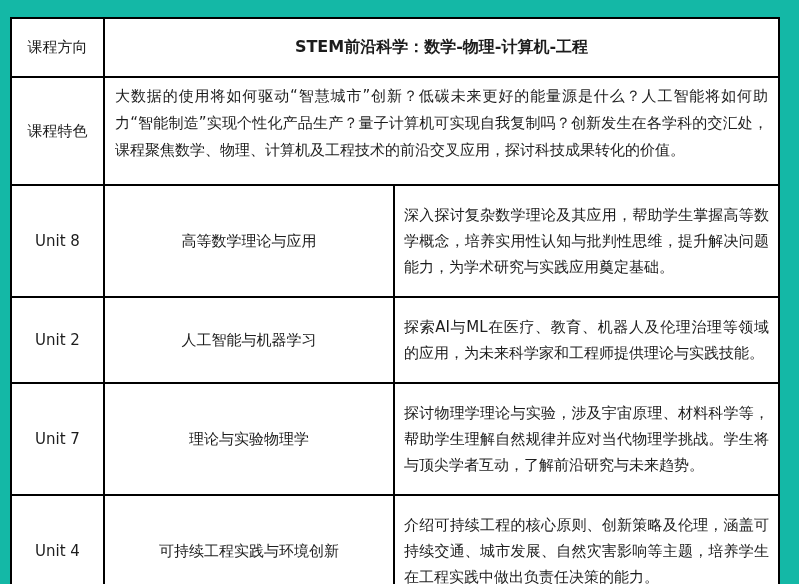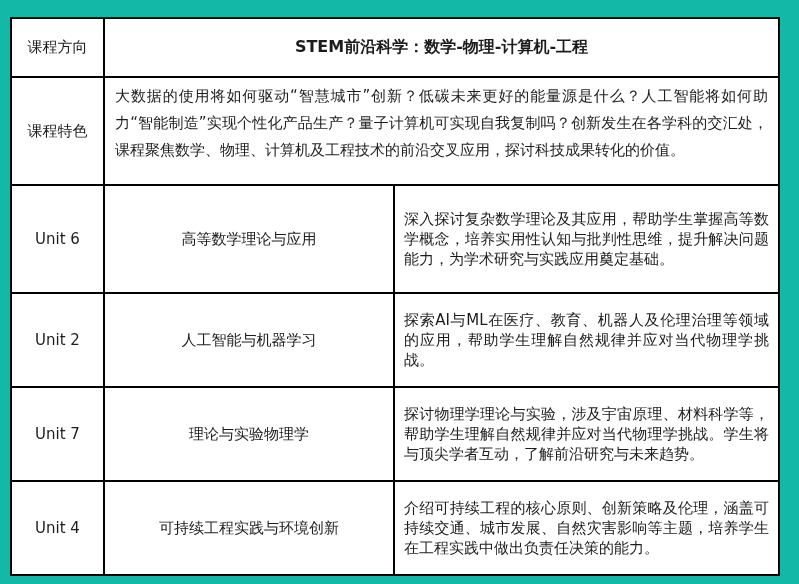--- a/index.html
+++ b/index.html
@@ -46,21 +46,21 @@
     line-height: 27px;
   }
   .topic-cell {
     text-align: center;
     padding: 16px 6px;
   }
   .summary-cell {
     text-align: justify;
     text-justify: inter-ideograph;
     padding: 16px 9px;
-    line-height: 20px;
+    line-height: 26px;
   }
   .header-cell {
     text-align: center;
     padding: 2px 4px;
   }
 </style>
 </head>
 <body>
 
 <div class="page">
@@ -77,29 +77,29 @@
       <td colspan="2" class="title-cell">STEM前沿科学：数学-物理-计算机-工程</td>
     </tr>
 
     <tr style="height:107px">
       <td class="label-cell">课程特色</td>
       <td colspan="2" class="para-cell">大数据的使用将如何驱动“智慧城市”创新？低碳未来更好的能量源是什么？人工智能将如何助力“智能制造”实现个性化产品生产？量子计算机可实现自我复制吗？创新发生在各学科的交汇处，课程聚焦数学、物理、计算机及工程技术的前沿交叉应用，探讨科技成果转化的价值。</td>
     </tr>
 
 
     <tr style="height:108px">
-      <td class="label-cell">Unit 6</td>
+      <td class="label-cell">Unit 8</td>
       <td class="topic-cell">高等数学理论与应用</td>
       <td class="summary-cell">深入探讨复杂数学理论及其应用，帮助学生掌握高等数学概念，培养实用性认知与批判性思维，提升解决问题能力，为学术研究与实践应用奠定基础。</td>
     </tr>
 
     <tr style="height:85px">
       <td class="label-cell">Unit 2</td>
       <td class="topic-cell">人工智能与机器学习</td>
-      <td class="summary-cell">探索AI与ML在医疗、教育、机器人及伦理治理等领域的应用，帮助学生理解自然规律并应对当代物理学挑战。</td>
+      <td class="summary-cell">探索AI与ML在医疗、教育、机器人及伦理治理等领域的应用，为未来科学家和工程师提供理论与实践技能。</td>
     </tr>
 
     <tr style="height:85px">
       <td class="label-cell">Unit 7</td>
       <td class="topic-cell">理论与实验物理学</td>
       <td class="summary-cell">探讨物理学理论与实验，涉及宇宙原理、材料科学等，帮助学生理解自然规律并应对当代物理学挑战。学生将与顶尖学者互动，了解前沿研究与未来趋势。</td>
     </tr>
 
     <tr style="height:86px">
       <td class="label-cell">Unit 4</td>

